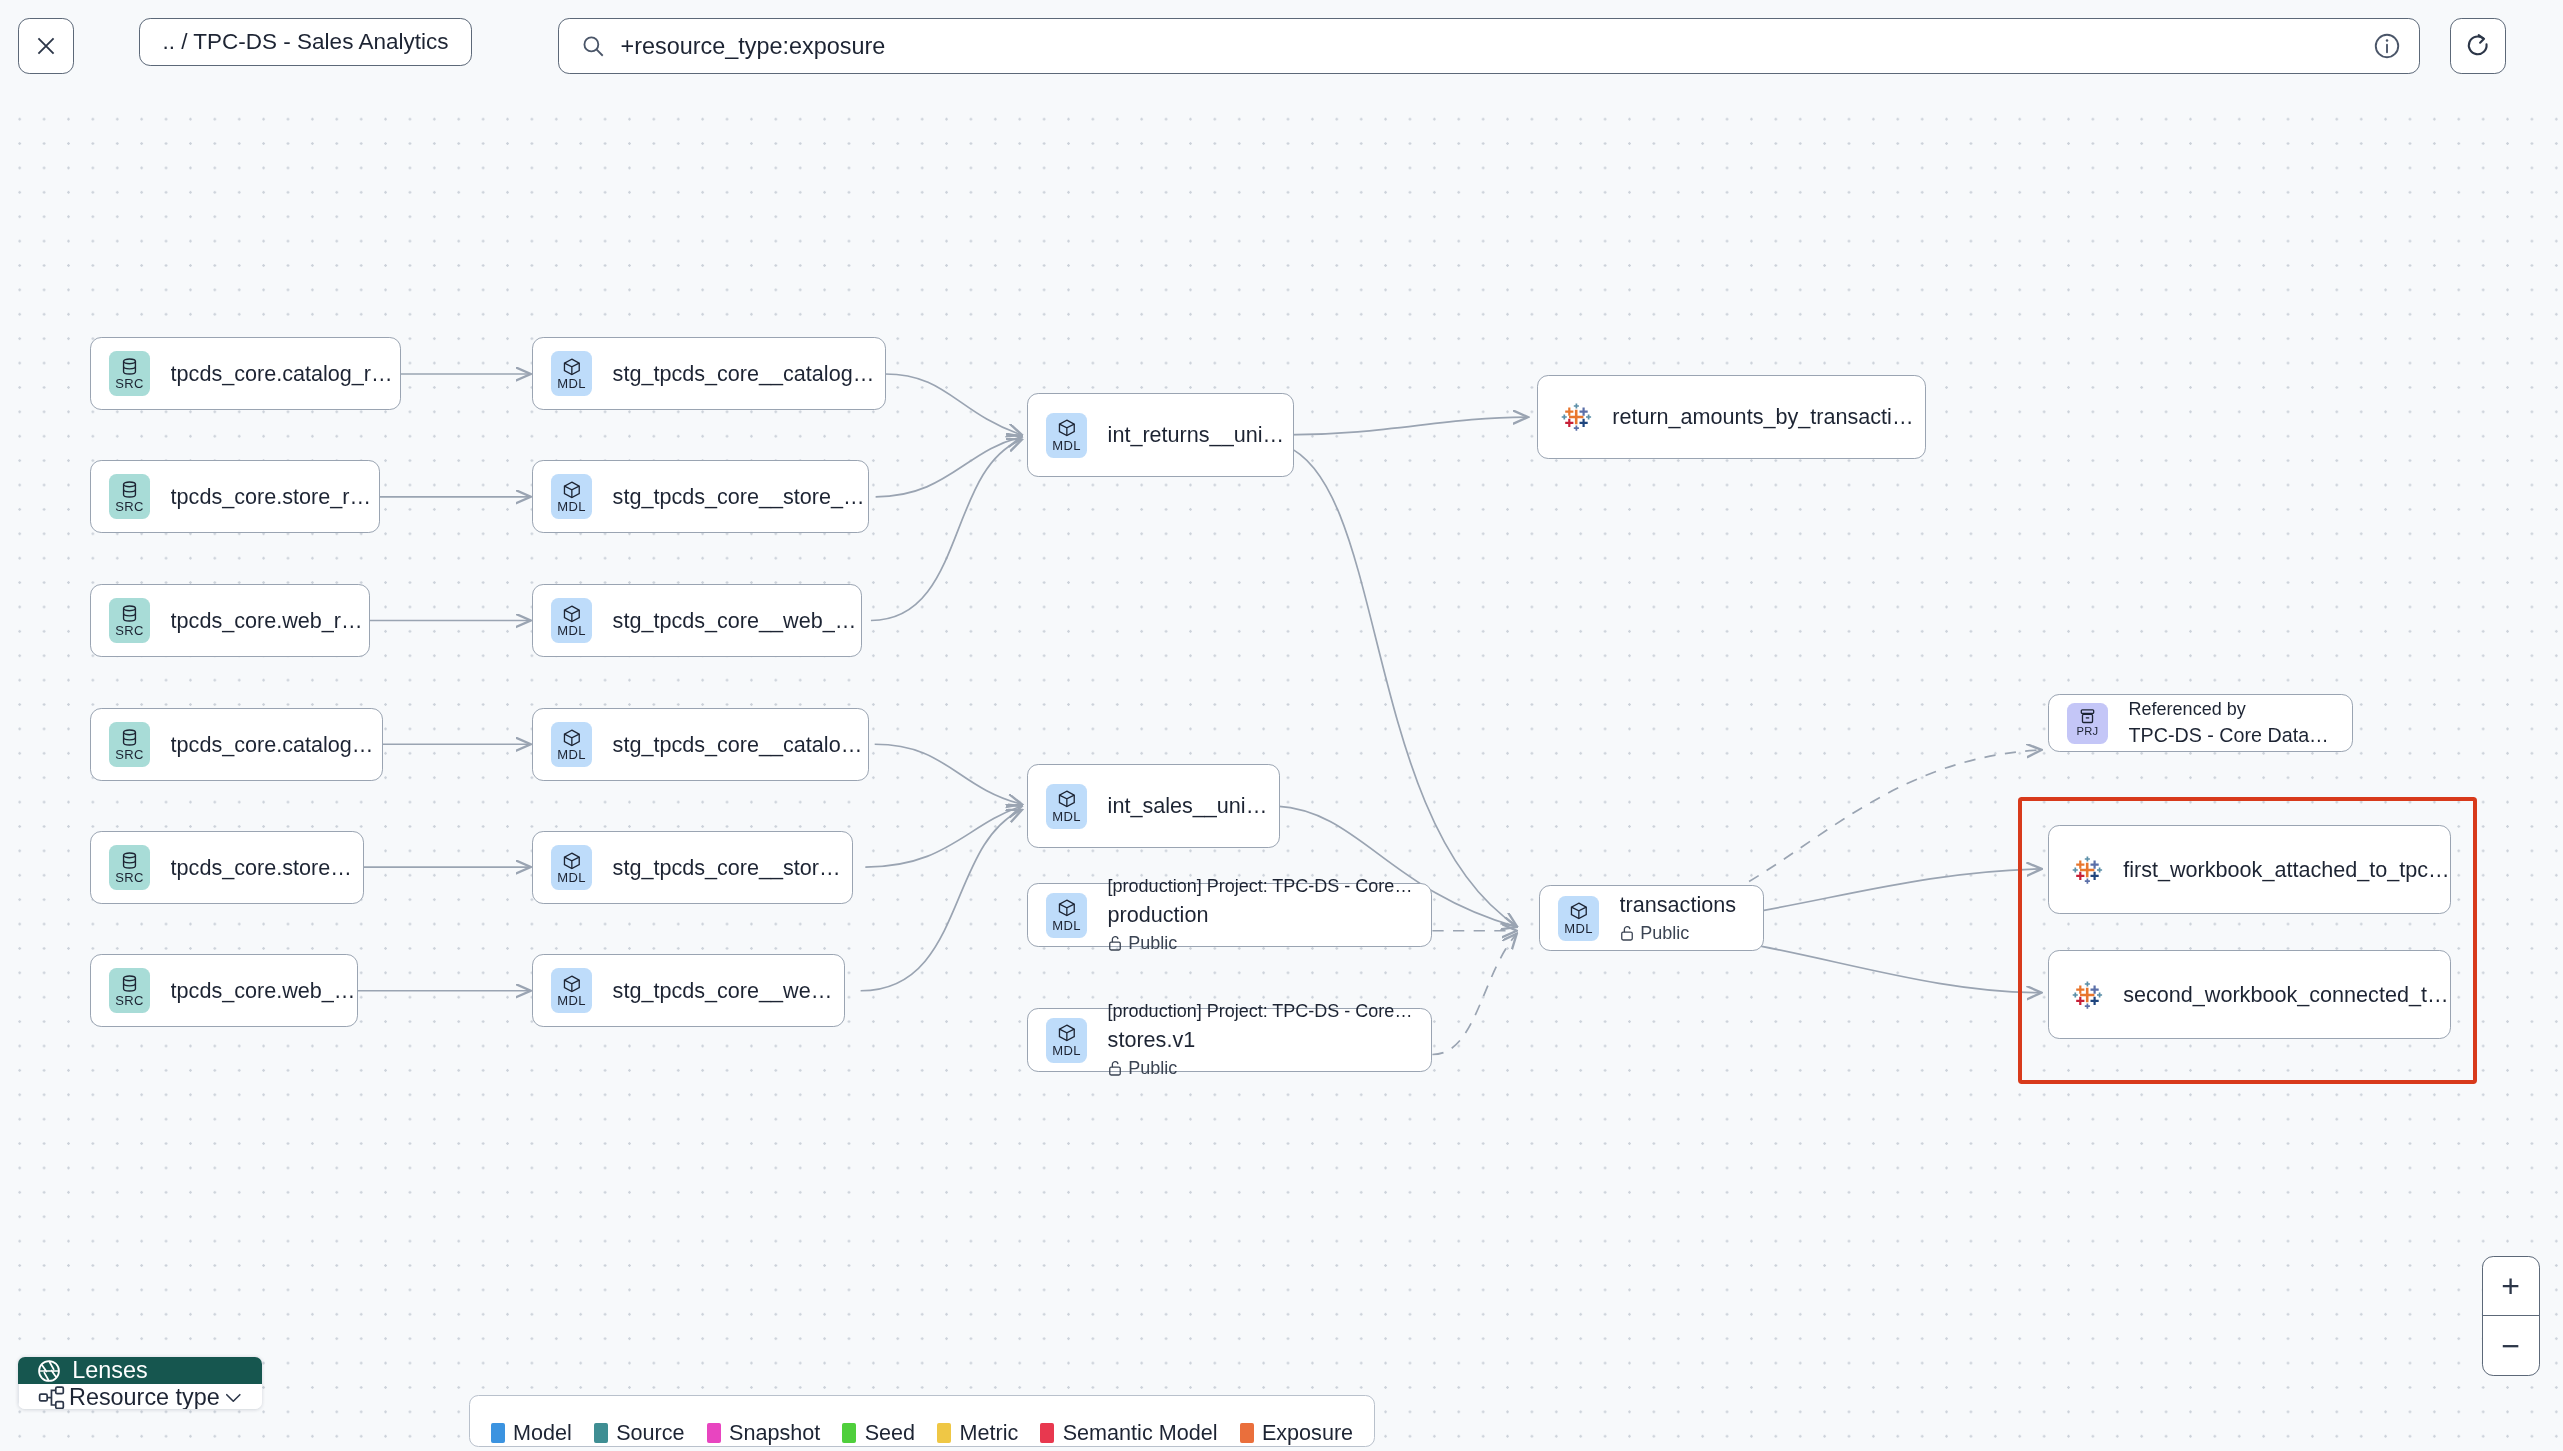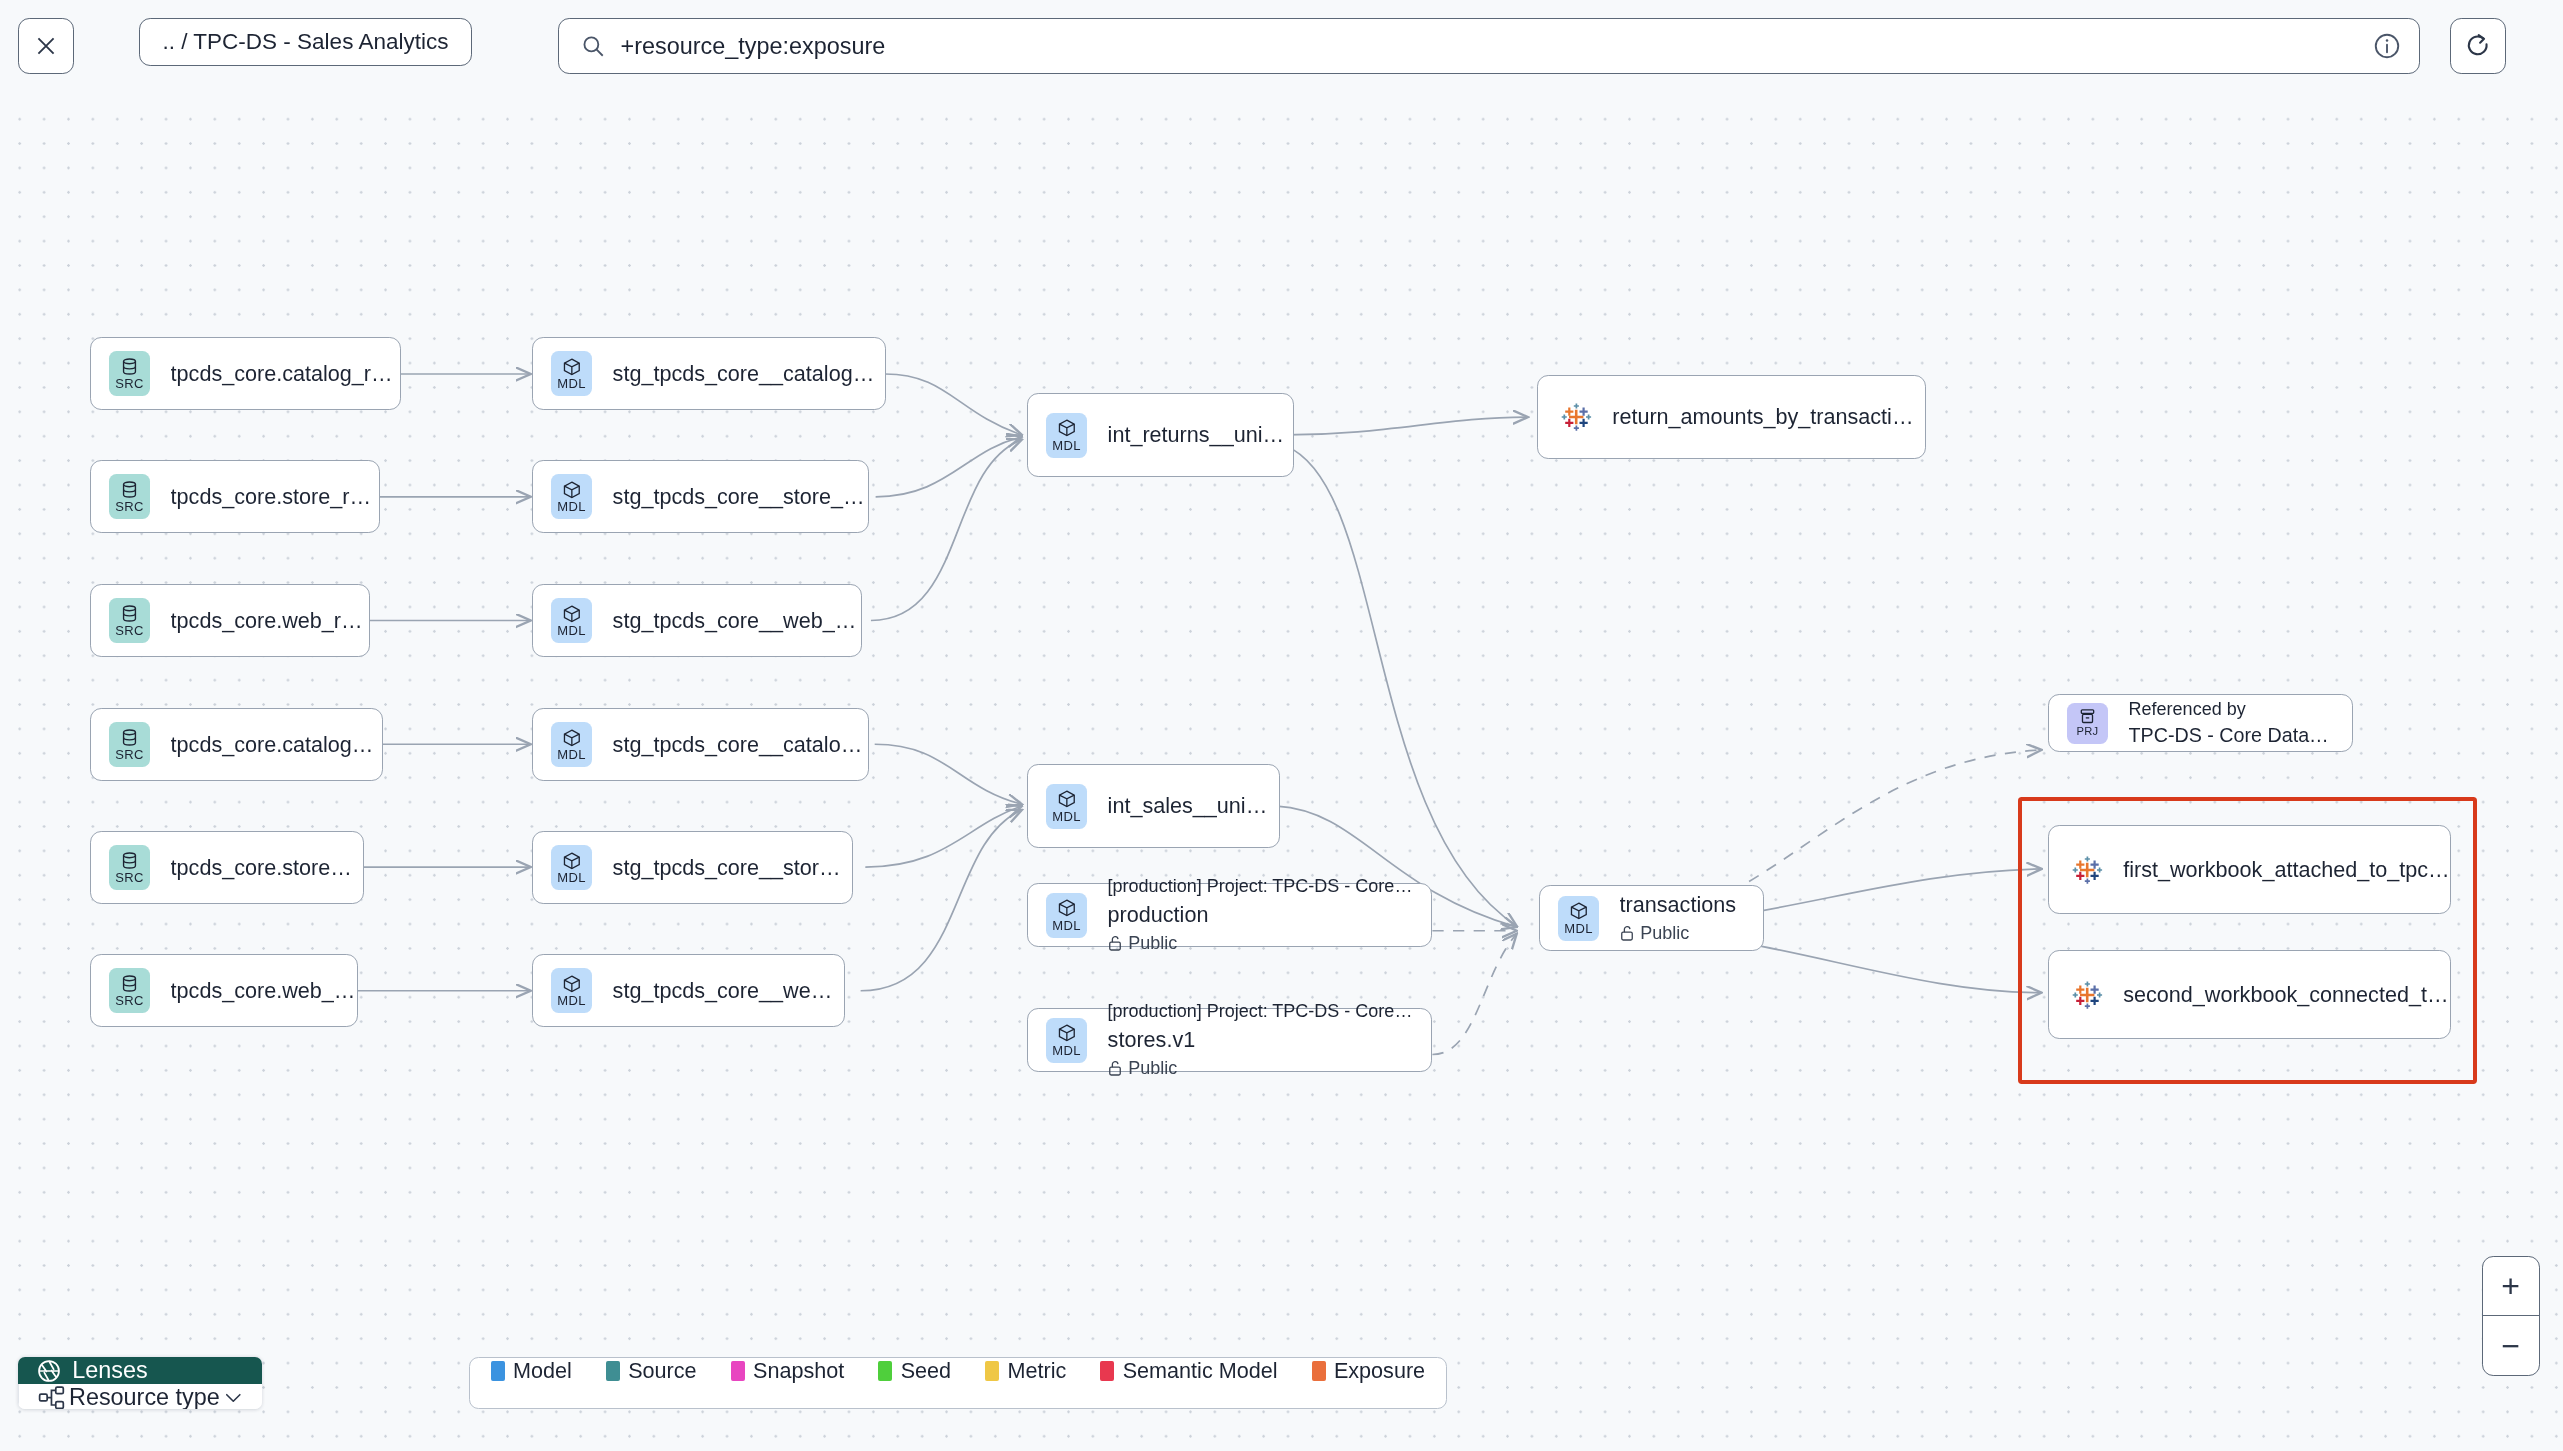--- a/index.html
+++ b/index.html
@@ -126,23 +126,23 @@
     display: flex; align-items: center; gap: 10.3px;
     padding: 0 18px; font-size: 23.4px; cursor: pointer;
   }
   #resource-type-button {
     background: #ffffff; color: #1d2433;
     display: flex; align-items: center; gap: 3px;
     padding: 0 19px; font-size: 23.4px; cursor: pointer;
     border-left: 0.9px solid #e2e6ec;
   }
   #legend {
-    position: absolute; left: 469px; top: 1357px; height: 52px;
+    position: absolute; left: 469px; top: 1395px; height: 52px;
     background: #ffffff; border: 1.2px solid #b9c1cc; border-radius: 9.4px;
-    display: flex; align-items: flex-start; gap: 34px; padding: 0 20.6px;
+    display: flex; align-items: flex-end; gap: 22px; padding: 0 20.6px;
     z-index: 20;
   }
   .legend-item { display: flex; align-items: center; gap: 8.4px; }
   .legend-swatch { width: 14px; height: 20.6px; border-radius: 1.9px; flex: 0 0 auto; }
   .legend-label { font-size: 21.6px; color: #1d2433; white-space: nowrap; }
 
   #zoom-controls {
     position: absolute; right: 23.4px; top: 1256px;
     width: 58px; height: 120px;
     background: #ffffff; border: 1.5px solid #5c6878; border-radius: 11.2px;

